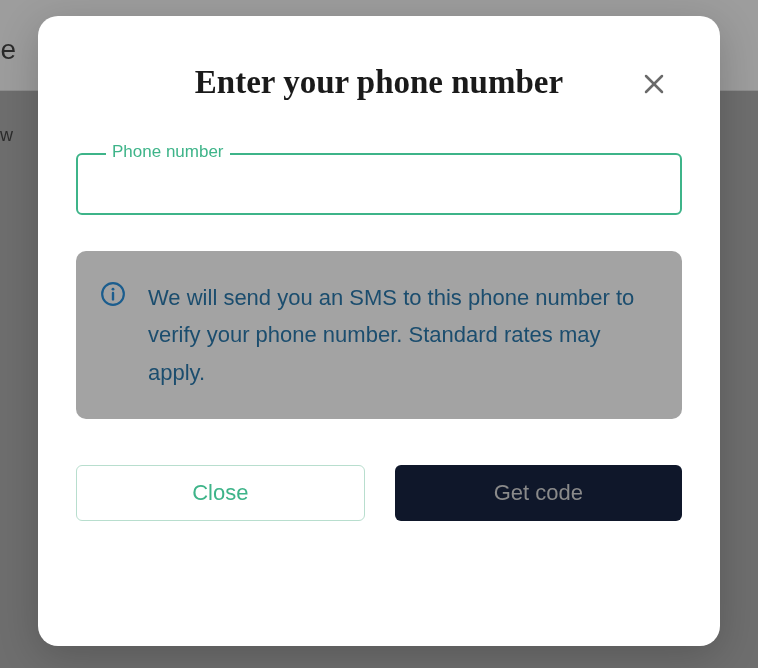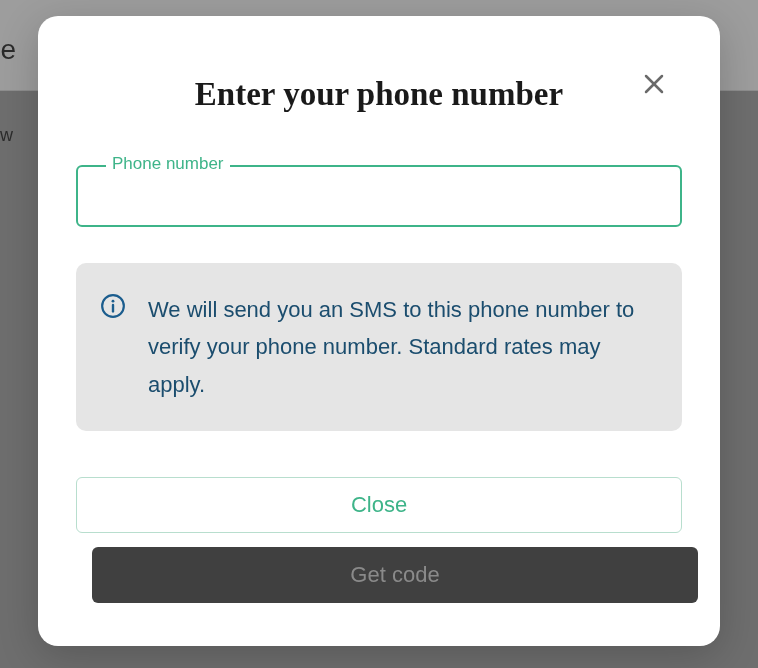--- a/index.html
+++ b/index.html
@@ -88,21 +88,20 @@
       width: 24px;
       height: 24px;
     }
 
     .modal-title {
       font-family: Georgia, 'Times New Roman', serif;
       font-size: 33px;
       font-weight: 600;
       color: #1a1a1a;
       text-align: center;
-      margin-top: 12px;
       margin-bottom: 52px;
     }
 
     .input-wrapper {
       position: relative;
       margin-bottom: 36px;
     }
 
     .input-label {
       position: absolute;
@@ -120,21 +119,21 @@
       height: 62px;
       border: 2px solid #3eb489;
       border-radius: 6px;
       padding: 0 18px;
       font-size: 20px;
       outline: none;
       background: #ffffff;
     }
 
     .info-box {
-      background: #e5e5e5;
+      background: #a3a3a3;
       border-radius: 10px;
       padding: 28px 26px 28px 24px;
       display: flex;
       gap: 22px;
       align-items: flex-start;
       margin-bottom: 46px;
     }
 
     .info-icon {
       flex-shrink: 0;
@@ -145,21 +144,21 @@
 
     .info-text {
       font-size: 22px;
       line-height: 1.7;
       color: #1b4d6e;
       font-weight: 400;
     }
 
     .button-stack {
       display: flex;
-      flex-direction: column;
+      flex-direction: row;
       gap: 14px;
     }
 
     .btn {
       width: 100%;
       height: 56px;
       border-radius: 6px;
       font-size: 22px;
       font-weight: 500;
       cursor: pointer;
@@ -169,21 +168,21 @@
       justify-content: center;
     }
 
     .btn-close {
       background: #ffffff;
       border: 1px solid #b8dece;
       color: #3eb489;
     }
 
     .btn-get-code {
-      background: #404040;
+      background: #0f172a;
       color: #8a8a8a;
       cursor: default;
       margin-left: 16px;
     }
   </style>
 </head>
 <body>
 
 <div class="backdrop-top"></div>
 <div class="backdrop-top-border"></div>

